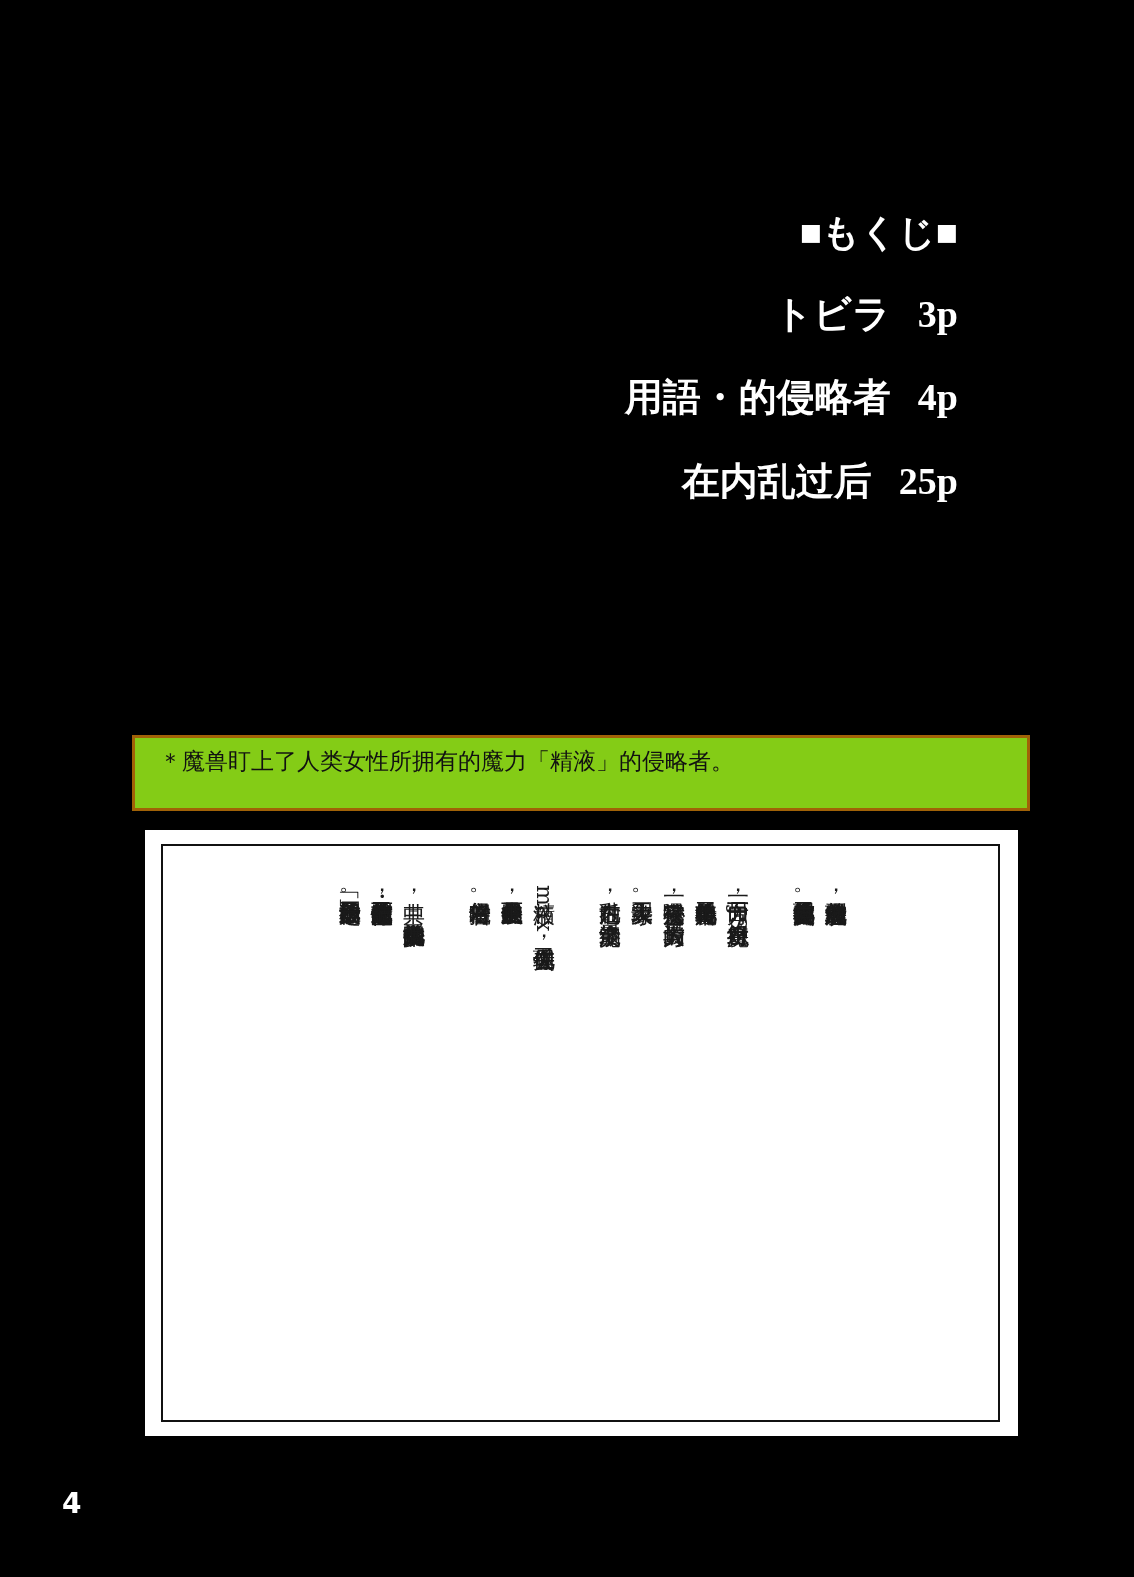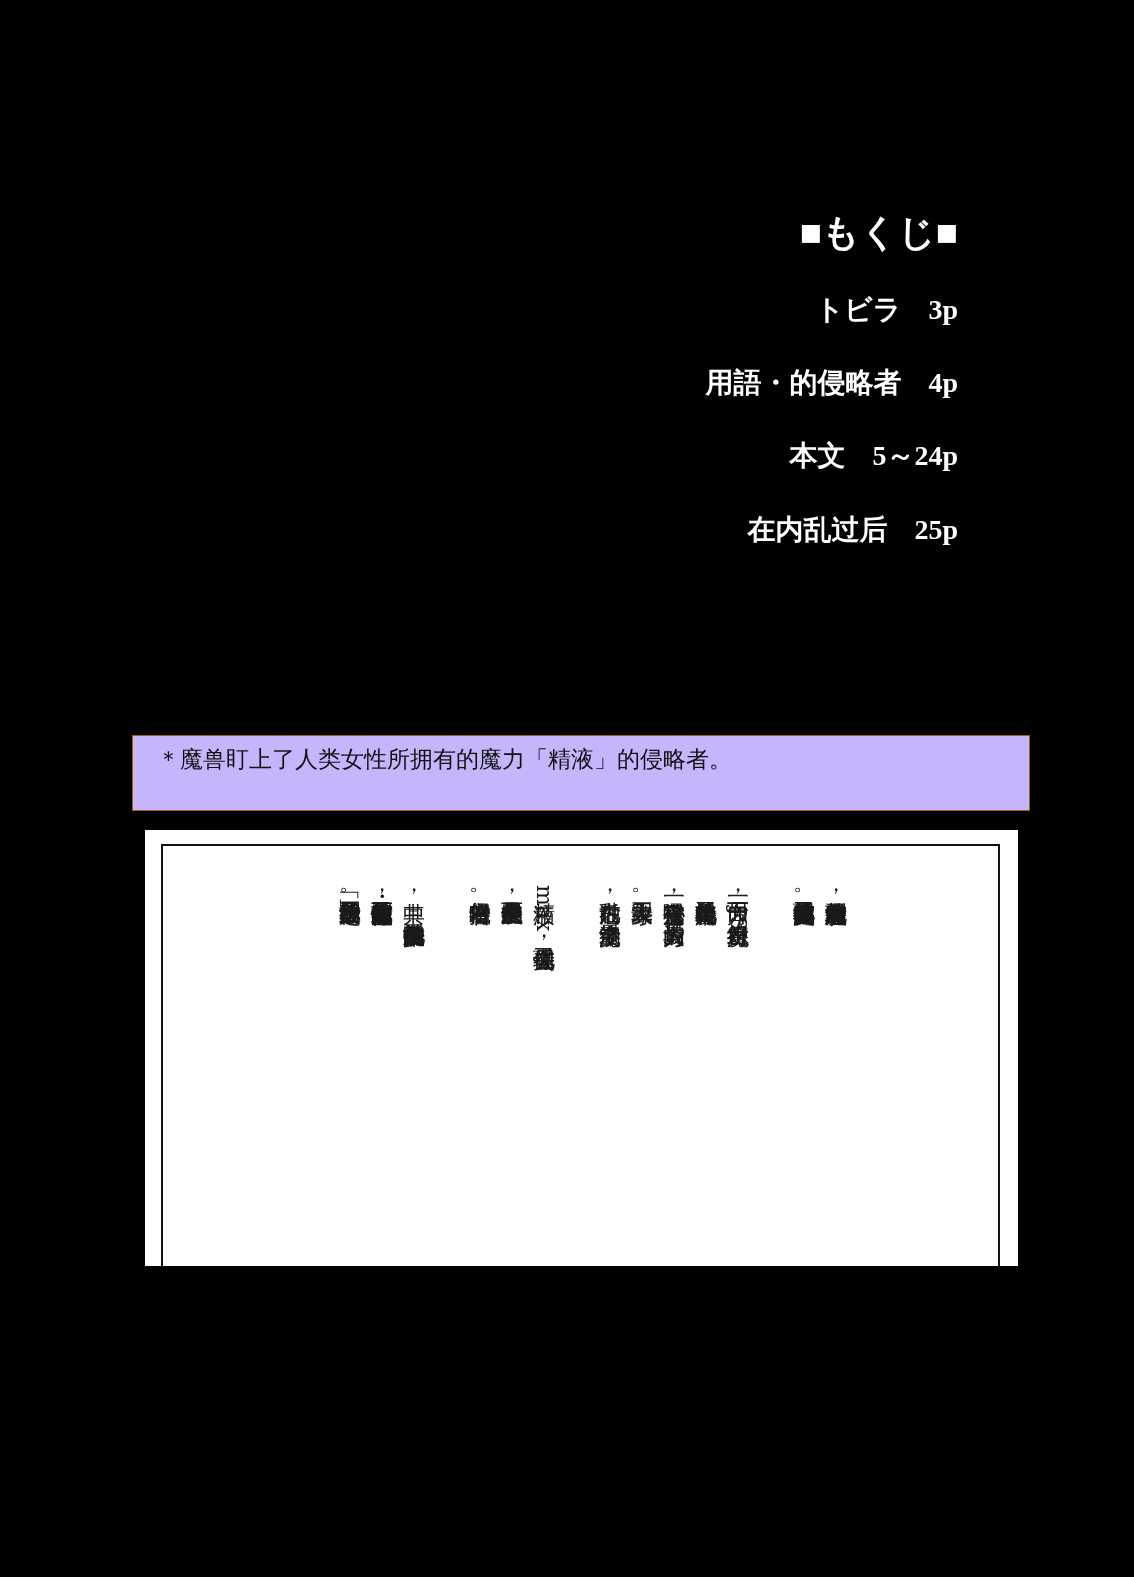--- a/index.html
+++ b/index.html
@@ -1,19 +1,19 @@
 <!DOCTYPE html>
 <html><head>
 <meta charset="utf-8">
 <style>
   html, body { margin: 0; padding: 0; background: #000; }
   #canvas {
     position: relative;
     width: 1134px;
-    height: 1266px;
+    height: 1577px;
     background: #000000;
     overflow: hidden;
     font-family: "Liberation Sans", "DejaVu Sans", sans-serif;
   }
 
   
   .toc {
     position: absolute;
     top: 212px;
     right: 176px;
@@ -22,38 +22,38 @@
     font-family: "Liberation Serif", "DejaVu Serif", serif;
     font-weight: bold;
   }
   .toc-header {
     font-size: 37px;
     line-height: 1.15;
     margin-bottom: 40px;
     white-space: nowrap;
   }
   .toc-entry {
-    font-size: 28px;
+    font-size: 38px;
     line-height: 1.05;
     margin-bottom: 44px;
     white-space: nowrap;
   }
   .toc-page { margin-left: 27px; }
 
   
   .note {
     position: absolute;
     left: 132px;
     top: 735px;
     width: 898px;
     height: 76px;
     box-sizing: border-box;
-    background: #c4b5fd;
+    background: #84cc16;
     color: #111111;
-    border: 1px solid #a16207;
+    border: 3px solid #a16207;
     padding: 8px 10px 8px 24px;
     font-size: 23px;
     line-height: 31px;
   }
   .note-line { white-space: nowrap; }
 
   
   .panel {
     position: absolute;
     left: 145px;
@@ -106,23 +106,20 @@
   <div class="toc">
     <div class="toc-header">■もくじ■</div>
 
     <div class="toc-entry">
       <span>トビラ</span><span class="toc-page">3p</span>
     </div>
     <div class="toc-entry">
       <span>用語・的侵略者</span><span class="toc-page">4p</span>
     </div>
     <div class="toc-entry">
-      <span>本文</span><span class="toc-page">5～24p</span>
-    </div>
-    <div class="toc-entry">
       <span>在内乱过后</span><span class="toc-page">25p</span>
     </div>
   </div>
 
   <div class="note">
     <div class="note-line">＊魔兽盯上了人类女性所拥有的魔力「精液」的侵略者。</div>
   </div>
 
   <div class="panel">
     <div class="panel-border"></div>

